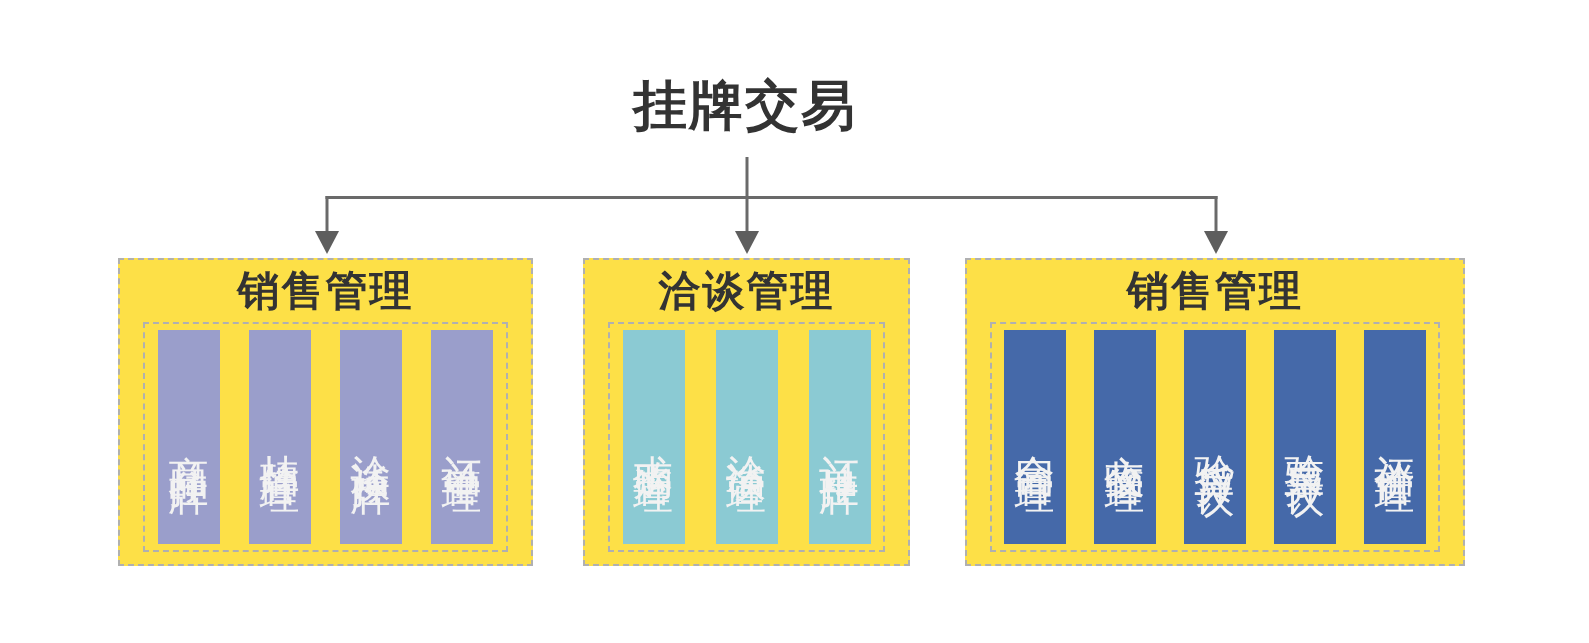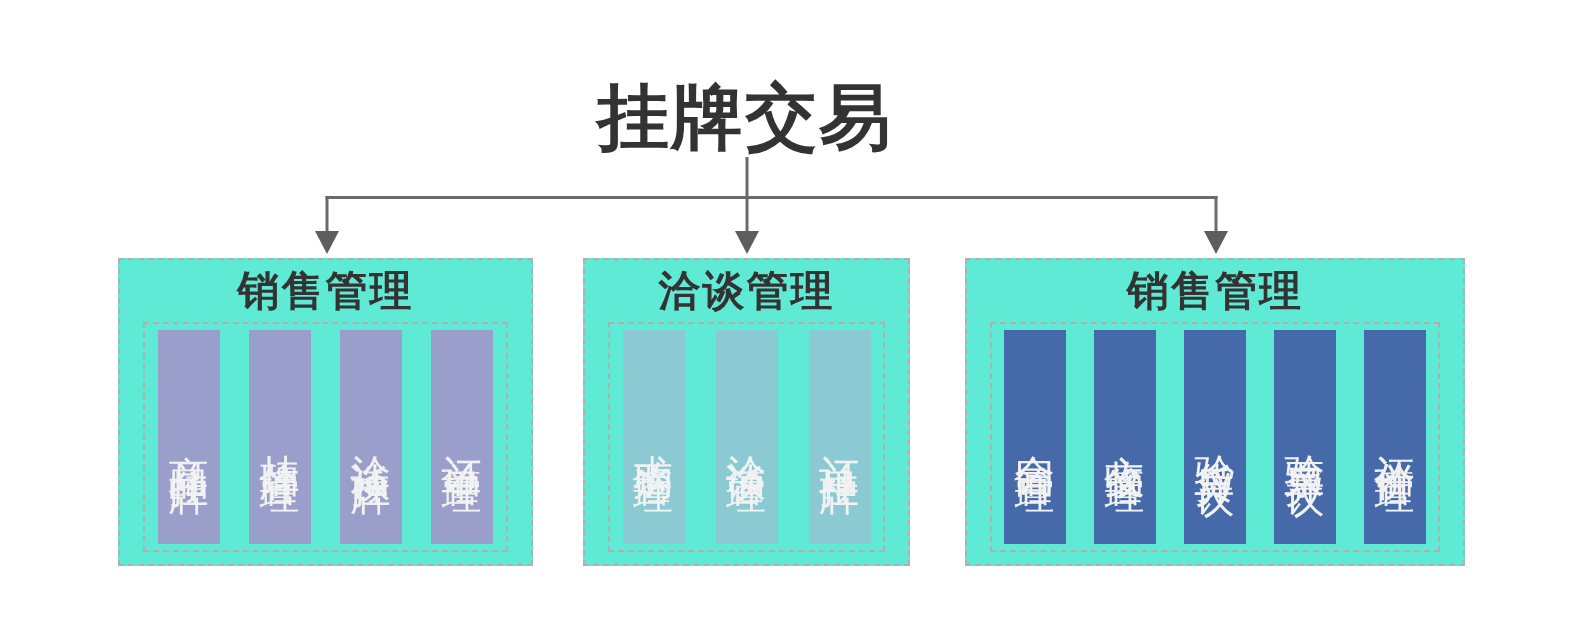--- a/index.html
+++ b/index.html
@@ -19,38 +19,38 @@
     width:1589px;
     height:643px;
     background:#ffffff;
     overflow:hidden;
   }
   .main-title{
     position:absolute;
     left:745px;
     top:70px;
     transform:translateX(-50%);
-    font-size:72px;
+    font-size:54px;
     font-weight:bold;
     color:var(--c-title);
     letter-spacing:2px;
     white-space:nowrap;
   }
   .connectors{
     position:absolute;
     left:0;top:0;
     width:1589px;height:643px;
     pointer-events:none;
   }
   .group{
     position:absolute;
     top:258px;
     height:308px;
     border:2px dashed var(--c-border);
-    background:#5eead4;
+    background:#fde047;
   }
   .g0{left:118px;width:415px;}
   .g1{left:583px;width:327px;}
   .g2{left:965px;width:500px;}
   .group-title{
     position:absolute;
     left:0;right:0;top:0;
     height:62px;
     display:flex;
     align-items:center;

